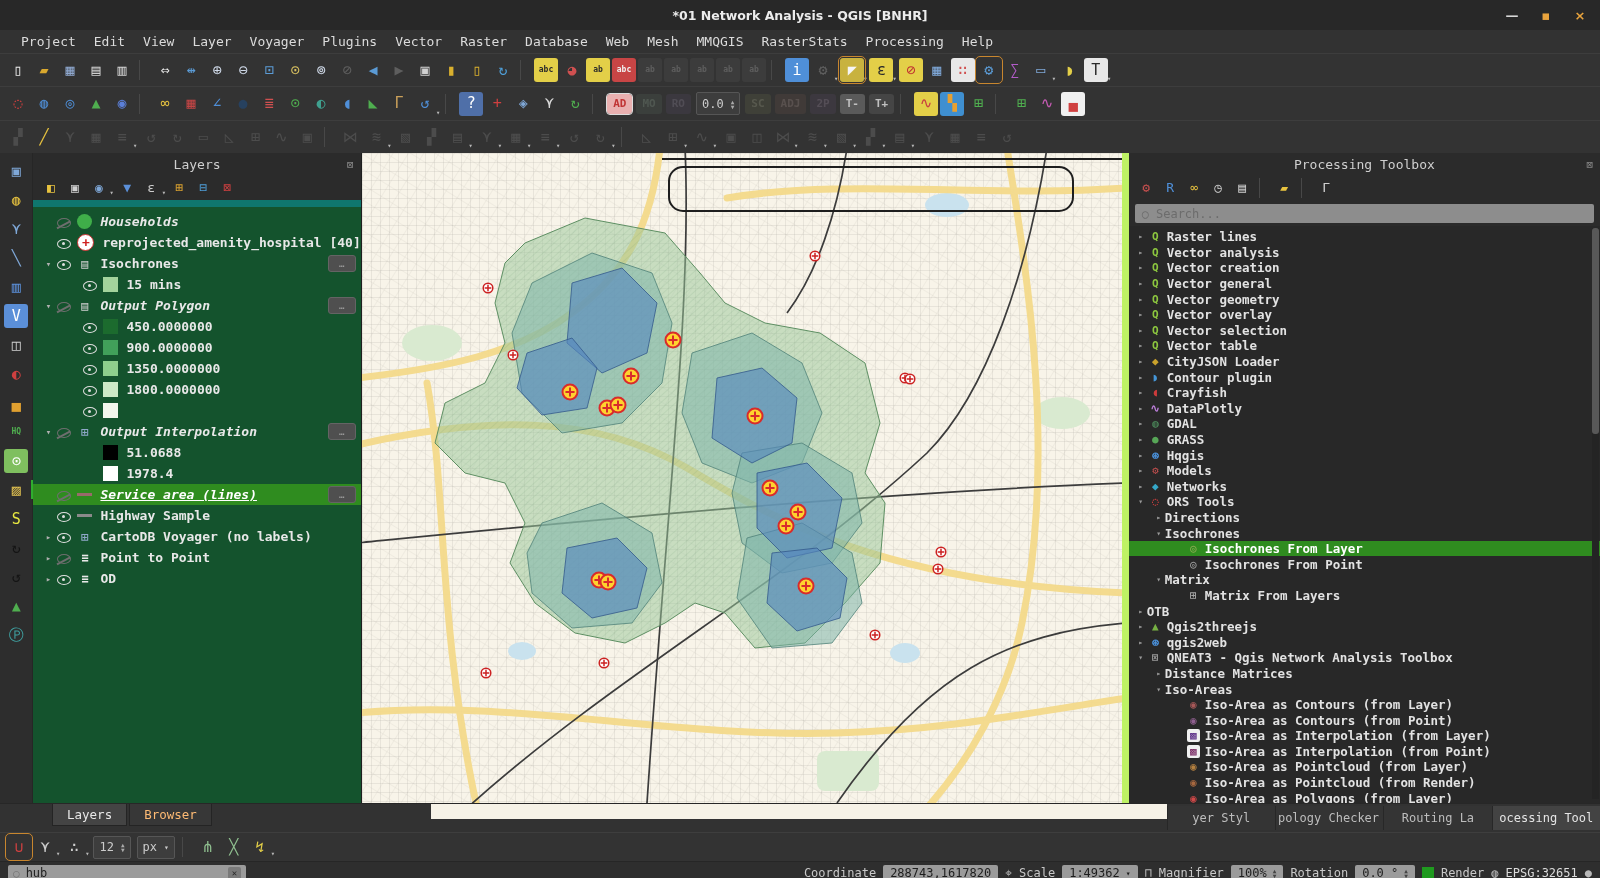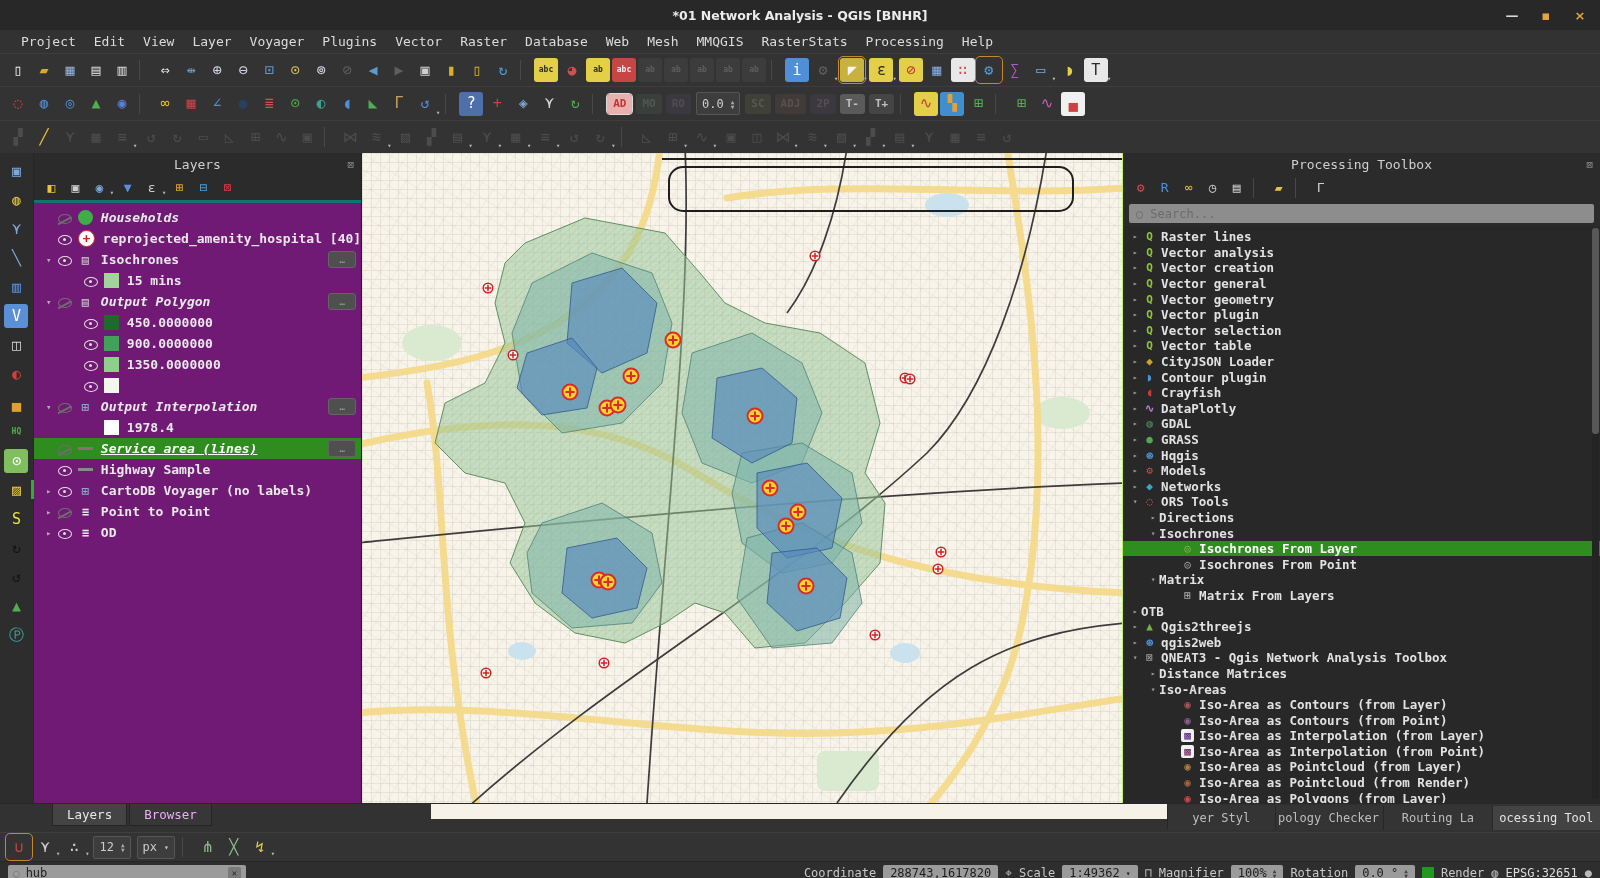--- a/index.html
+++ b/index.html
@@ -27,27 +27,27 @@
   .spin .arrs{display:flex;flex-direction:column;font-size:6px;color:#aaaaaa;line-height:5px;}
   
   .main{display:flex;height:650px;}
   .strip{width:36px;background:#2d2d2d;display:flex;flex-direction:column;align-items:center;
     padding-top:6px;gap:5px;border-right:1px solid #262626;}
   .strip .tbi{font-size:15px;}
   .strip .tbi.mark::after{content:"";position:absolute;right:-7px;top:2px;width:4px;height:19px;background:#2fae2f;}
   .panel{background:#2b2b2b;display:flex;flex-direction:column;position:relative;}
   #layers-panel{width:356px;border-right:1px solid #1f1f1f;}
   #map-col{width:760px;background:#f7f3e8;}
-  #proc-panel{width:523px;border-left:1px solid #bef264;}
+  #proc-panel{width:523px;border-left:7px solid #bef264;}
   .ptitle{height:22px;display:flex;align-items:center;justify-content:center;color:#cfcfcf;font-size:13px;position:relative;}
   .pclose{position:absolute;right:7px;color:#868686;font-size:11px;}
   .ptools{height:25px;display:flex;align-items:center;padding-left:6px;gap:1px;}
   .ptools .tbi{width:21px;height:21px;font-size:13px;}
   
-  .ltree{flex:1;background:#701a75;border-top:3px solid #0f766e;padding-top:4px;overflow:hidden;}
+  .ltree{flex:1;background:#14532d;border-top:7px solid #0f766e;padding-top:4px;overflow:hidden;}
   .lrow{height:21px;display:flex;align-items:center;font-size:13px;font-weight:bold;color:#e8e8e8;}
   .lrow .exp{width:14px;font-size:9px;color:#b0b0b0;text-align:center;flex:none;margin-left:8px;}
   .lrow .exp.child{margin-left:34px;}
   .eye{width:18px;height:16px;flex:none;position:relative;margin-right:4px;}
   .eye.on::before{content:"";position:absolute;left:2px;top:4px;width:12px;height:8px;border:1.4px solid #dedede;border-radius:50%;}
   .eye.on::after{content:"";position:absolute;left:7px;top:7px;width:3px;height:3px;background:#dedede;border-radius:50%;}
   .eye.off::before{content:"";position:absolute;left:2px;top:4px;width:12px;height:8px;border:1.4px solid #6e6e6e;border-radius:50%;}
   .eye.off::after{content:"";position:absolute;left:1px;top:10px;width:15px;height:1.5px;background:#6e6e6e;transform:rotate(-28deg);}
   .sw{width:15px;height:15px;flex:none;margin-right:8px;display:flex;align-items:center;justify-content:center;font-size:12px;}
   .sw.line{height:3px;}
@@ -67,21 +67,21 @@
   .ticon.chipbg{border-radius:2px;width:13px;height:13px;display:inline-flex;align-items:center;justify-content:center;margin:0 5px 0 2px;}
   .trow.sel{background:#2f8c1f;color:#ffffff;}
   .vscroll{position:absolute;right:1px;top:75px;bottom:4px;width:7px;background:#242424;}
   .vthumb{position:absolute;top:0;height:36%;width:100%;background:#585858;border-radius:3px;}
   
   .dockband{height:28px;background:#323232;display:flex;border-top:1px solid #272727;}
   .dz-left{width:392px;display:flex;align-items:flex-start;padding-left:52px;gap:2px;}
   .dz-mid{width:760px;display:flex;flex-direction:column;}
   .map-sliver{height:15px;background:#f6f2e7;}
   .dz-right{width:448px;display:flex;align-items:center;}
-  .dtab{padding:3px 14px;background:#373737;border:1px solid #242424;border-top:none;font-size:12.5px;color:#f0abfc;}
+  .dtab{padding:3px 14px;background:#373737;border:1px solid #242424;border-top:none;font-size:12.5px;color:#fdba74;}
   .dtab.active{background:#444444;color:#e8e8e8;}
   .rtab{flex:1;text-align:center;font-size:12px;color:#bdbdbd;border-left:1px solid #272727;
     padding:5px 2px;white-space:nowrap;overflow:hidden;background:#343434;}
   .rtab.active{background:#434343;color:#e5e5e5;}
   .snapbar{height:28px;background:#333333;display:flex;align-items:center;padding-left:6px;border-top:1px solid #3e3e3e;}
   
   .statusbar{height:22px;background:#2e2e2e;display:flex;align-items:center;padding:0 8px;
     font-size:12px;color:#c8c8c8;gap:7px;border-top:1px solid #262626;}
   .sb-search{width:228px;height:16px;background:#9b9b9b;border-radius:2px;color:#1f1f1f;display:flex;
     align-items:center;padding:0 5px;gap:6px;}
@@ -364,29 +364,41 @@
         </div>
         <div class="lrow">
           <span class="exp child"></span>
           <span class="eye on"></span>
           <span class="sw" style="background: rgb(142, 207, 141);"></span>
           <span class="lbl ">1350.0000000</span>
         </div>
         <div class="lrow">
           <span class="exp child"></span>
           <span class="eye on"></span>
+          <span class="sw" style="background: rgb(205, 233, 198);"></span>
+          <span class="lbl ">1800.0000000</span>
+        </div>
+        <div class="lrow">
+          <span class="exp child"></span>
+          <span class="eye on"></span>
           <span class="sw" style="background: rgb(242, 246, 236);"></span>
           <span class="lbl "></span>
         </div>
         <div class="lrow">
           <span class="exp">▾</span>
           <span class="eye off"></span>
           <span class="sw" style="color: rgb(143, 168, 200);">⊞</span>
           <span class="lbl i">Output Interpolation</span>
           <span class="badge">…</span>
+        </div>
+        <div class="lrow">
+          <span class="exp child"></span>
+          <span style="width: 22px; flex: 0 0 auto;"></span>
+          <span class="sw" style="background: rgb(0, 0, 0);"></span>
+          <span class="lbl ">51.0688</span>
         </div>
         <div class="lrow">
           <span class="exp child"></span>
           <span style="width: 22px; flex: 0 0 auto;"></span>
           <span class="sw" style="background: rgb(255, 255, 255);"></span>
           <span class="lbl ">1978.4</span>
         </div>
         <div class="lrow sel">
           <span class="exp"></span>
           <span class="eye off"></span>
@@ -618,21 +630,21 @@
           <span>Vector general</span>
         </div>
         <div class="trow">
           <span class="exp" style="margin-left: 6px;">▸</span>
           <span class="ticon" style="color: rgb(140, 198, 63);">Q</span>
           <span>Vector geometry</span>
         </div>
         <div class="trow">
           <span class="exp" style="margin-left: 6px;">▸</span>
           <span class="ticon" style="color: rgb(140, 198, 63);">Q</span>
-          <span>Vector plugin</span>
+          <span>Vector overlay</span>
         </div>
         <div class="trow">
           <span class="exp" style="margin-left: 6px;">▸</span>
           <span class="ticon" style="color: rgb(140, 198, 63);">Q</span>
           <span>Vector selection</span>
         </div>
         <div class="trow">
           <span class="exp" style="margin-left: 6px;">▸</span>
           <span class="ticon" style="color: rgb(140, 198, 63);">Q</span>
           <span>Vector table</span>

